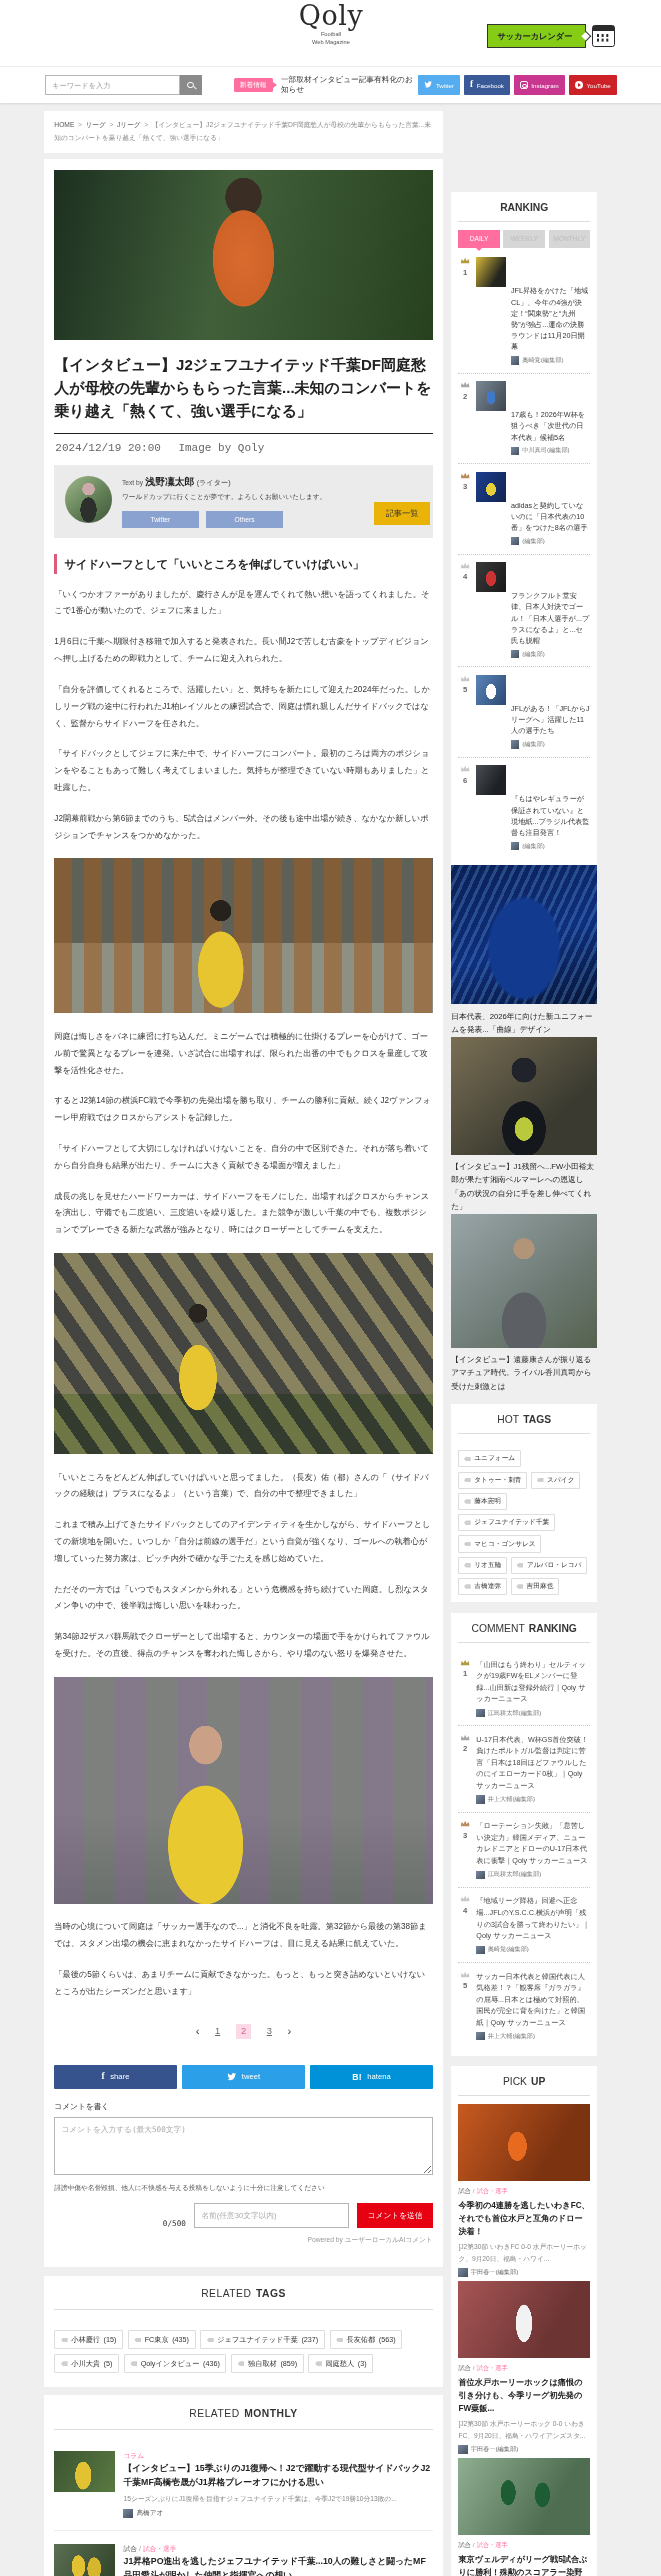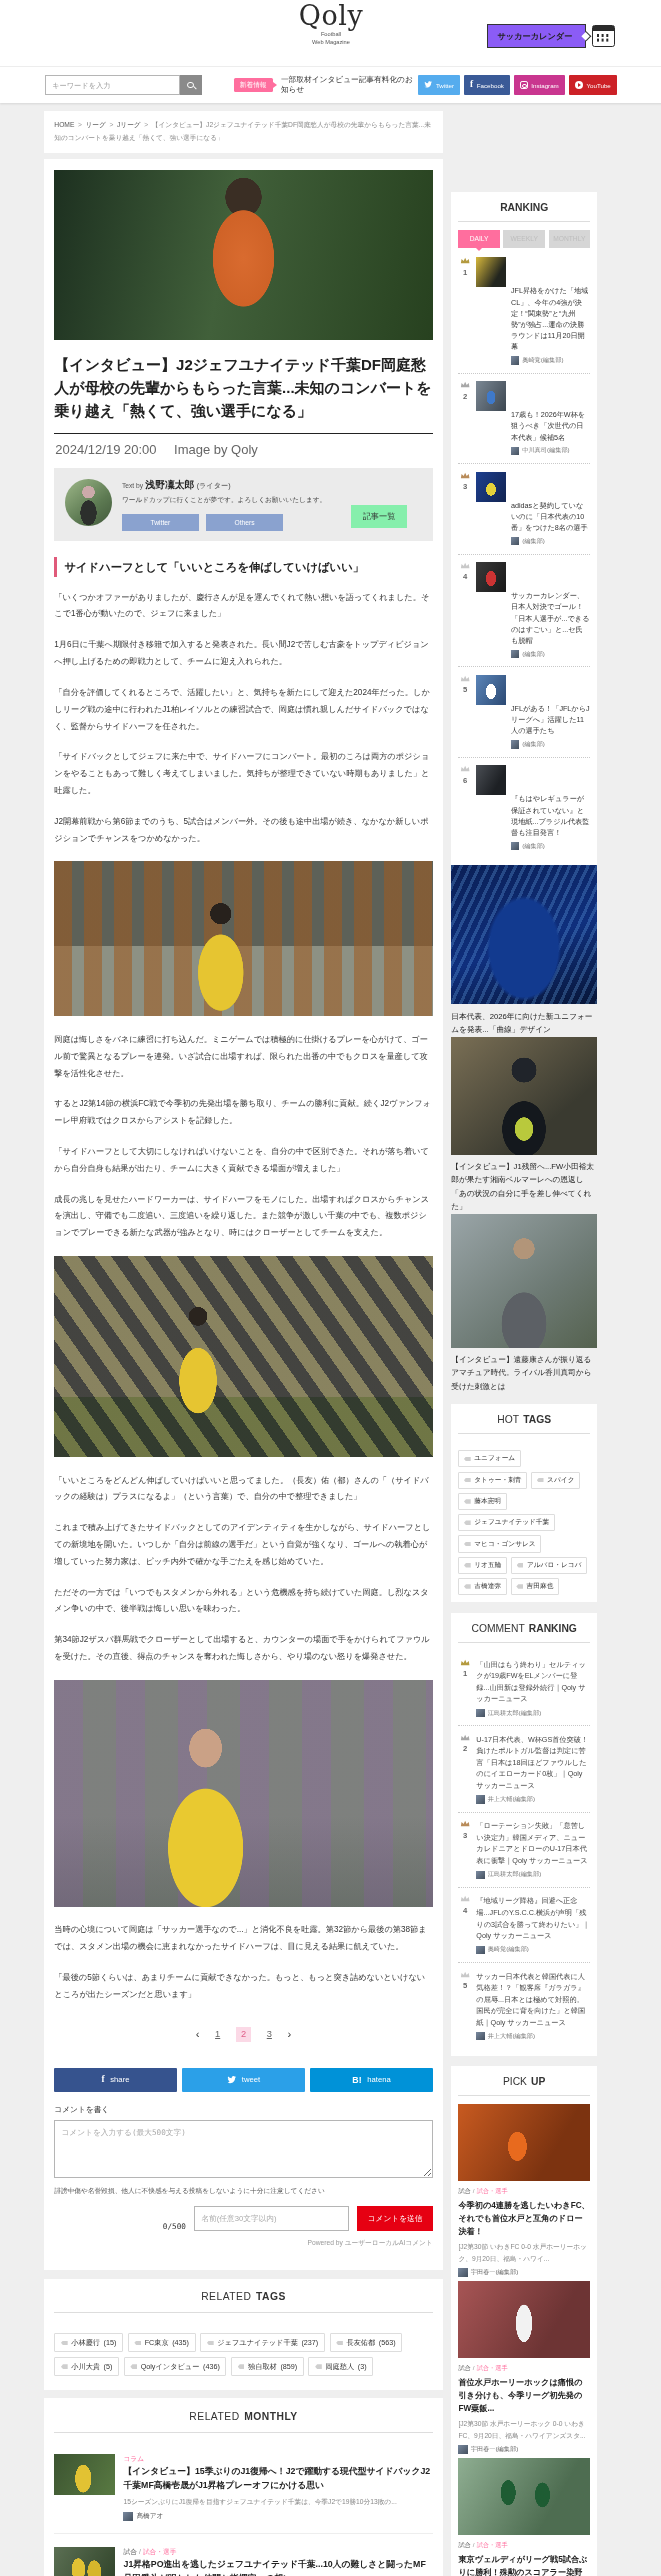--- a/index.html
+++ b/index.html
@@ -6,21 +6,21 @@
   body { margin:0; background:#efefef; color:#333; font-family:"Liberation Sans","DejaVu Sans",sans-serif; }
   .page { width:662px; position:relative; margin:0 auto; background:#efefef; overflow:hidden; }
   a { text-decoration:none; color:inherit; }
 
   
   .site-header { background:#fff; height:66px; position:relative; }
   .logo { position:absolute; left:50%; top:2px; transform:translateX(-50%); text-align:center; cursor:pointer; }
   .logo-main { font-family:"DejaVu Serif","Liberation Serif",serif; font-size:27px; line-height:1; color:#2b2b2b; letter-spacing:0.5px; }
   .logo-sub { font-size:5.7px; color:#555; margin-top:2.1px; line-height:1.35; }
   .calendar-wrap { position:absolute; right:47px; top:24px; display:flex; align-items:center; gap:6.2px; }
-  .calendar-btn { position:relative; border:1.5px solid #333; background:#8b5cf6; padding:5.7px 12.4px 5.7px 9.3px; font-size:8.2px; font-weight:bold; color:#222; cursor:pointer; }
+  .calendar-btn { position:relative; border:1.5px solid #333; background:#84cc16; padding:5.7px 12.4px 5.7px 9.3px; font-size:8.2px; font-weight:bold; color:#222; cursor:pointer; }
   .calendar-btn .arrow { position:absolute; right:-4.6px; top:50%; width:6.7px; height:6.7px; background:#fff; border-top:1.5px solid #333; border-right:1.5px solid #333; transform:translateY(-50%) rotate(45deg); }
   .calendar-icon { width:23px; height:21.6px; border:1.5px solid #2b2b2b; border-radius:2.6px; position:relative; background:#fff; }
   .calendar-icon::before { content:""; position:absolute; top:0; left:0; right:0; height:4.6px; background:#2b2b2b; }
   .calendar-icon::after { content:""; position:absolute; left:3.6px; top:7.7px; width:2.6px; height:2.6px; background:#2b2b2b;
     box-shadow:4.6px 0 #2b2b2b,9.3px 0 #2b2b2b,0 4.6px #2b2b2b,4.6px 4.6px #2b2b2b,9.3px 4.6px #2b2b2b; }
 
   
   .toolbar { background:#fff; border-top:0.5px solid #ededed; box-shadow:0 1.5px 2.1px rgba(0,0,0,.10); height:37px; display:flex; align-items:center; padding:0 45px; position:relative; z-index:2; }
   .search-box { display:flex; }
   .search-input { width:135px; height:20.6px; border:0.5px solid #b5b5b5; padding:0 6.2px; font-size:7.2px; color:#333; outline:none; background:#fff; }
@@ -55,33 +55,33 @@
 
   
   .article-card { margin-top:6.2px; padding:10.3px 10.3px 15.5px; }
   .photo { width:100%; display:block; }
   .ph-hero { height:170px; background:
     radial-gradient(49px 77px at 50% 52%, #d96b2f 0%, #cf6227 62%, transparent 63%),
     radial-gradient(30px 32px at 50% 16%, #3a2e24 0%, #3a2e24 60%, transparent 61%),
     linear-gradient(100deg,#1d3020 0%,#41603a 45%,#27411f 100%); }
   .article-title { font-size:15px; line-height:1.55; color:#222; margin:13.4px 0 10.3px; font-weight:bold; }
   .title-divider { border:none; border-bottom:1.5px solid #222; margin:0; }
-  .meta-row { display:flex; gap:17.5px; padding:8.2px 1px; font-size:13px; color:#666; }
+  .meta-row { display:flex; gap:17.5px; padding:8.2px 1px; font-size:11px; color:#666;font-family:Liberation Mono, monospace; }
   .author-card { position:relative; background:#ebebeb; padding:10.3px; display:flex; gap:10.3px; margin:3.1px 0 5.2px; }
   .avatar { width:47px; height:47px; border-radius:50%; flex:none;
     background: radial-gradient(10.3px 10.3px at 50% 28%, #caa 0 60%, transparent 61%),
     radial-gradient(13.4px 20.6px at 50% 72%, #2c2f2c 0 60%, transparent 61%),
     linear-gradient(140deg,#9fb98a,#5d7a52 60%,#41583b); }
   .author-prefix { font-size:6.7px; color:#555; }
   .author-name { font-size:9.8px; font-weight:bold; color:#222; }
   .author-role { font-size:7.2px; color:#444; }
   .author-bio { font-size:6.7px; color:#444; margin:4.6px 0 8.2px; }
   .author-btns { display:flex; gap:7.2px; }
   .a-btn { background:#8aa2cf; color:#fff; font-size:6.7px; width:77px; padding:5.2px 0; text-align:center; border:none; cursor:pointer; }
-  .articles-link { position:absolute; right:26px; bottom:13.4px; background:#86efac; padding:5.7px 11.3px; font-size:8.2px; color:#333; cursor:pointer; }
+  .articles-link { position:absolute; right:3px; bottom:13.4px; background:#eab308; padding:5.7px 11.3px; font-size:8.2px; color:#333; cursor:pointer; }
   .section-heading { font-size:11.3px; font-weight:bold; color:#222; border-left:3.1px solid #e05a7a; padding:2.1px 0 2.1px 7.2px; line-height:1.45; margin:15.5px 0 12.4px; }
   .article-p { font-size:8.2px; line-height:2.05; margin:0 0 14px; }
   .article-image { margin:4.1px 0 15.5px; }
   .ph-img2 { height:155px; background:
     radial-gradient(37px 62px at 44% 72%, #e6c531 0 60%, #d9b92c 61%, transparent 62%),
     radial-gradient(17.5px 17.5px at 44% 34%, #27211c 0 60%, transparent 61%),
     repeating-linear-gradient(90deg, rgba(160,90,30,.55) 0 17.5px, rgba(70,60,50,.0) 17.5px 30px),
     linear-gradient(180deg,#5d6158 0 55%,#8d9184 55% 100%); }
   .ph-img3 { height:201px; background:
     radial-gradient(31px 54px at 38% 62%, #e6c531 0 60%, transparent 61%),
@@ -493,21 +493,21 @@
                 <span>(編集部)</span>
               </span>
             </span>
         </a>
         <a class="rank-item">
           <span class="rank-badge"><svg width="10.3" height="7.2" viewBox="0 0 24 16">
                 <path d="M2 14 L3.6 4 L8.5 9 L12 1.5 L15.5 9 L20.4 4 L22 14 Z" fill="#c9c9c9"></path>
               </svg><span class="rank-num">4</span></span>
           <span class="photo rank-thumb ph-r4"></span>
           <span class="rank-body">
-              <span class="rank-title" style="display:block">サッカーカレンダー、日本人対決でゴール！「日本人選手が...できるのはすごい」と...セ氏も脱帽</span>
+              <span class="rank-title" style="display:block">フランクフルト堂安律、日本人対決でゴール！「日本人選手が...プラスになるよ」と...セ氏も脱帽</span>
             <span class="rank-byline">
                 <span class="byline-avatar"></span>
                 <span>(編集部)</span>
               </span>
             </span>
         </a>
         <a class="rank-item">
           <span class="rank-badge"><svg width="10.3" height="7.2" viewBox="0 0 24 16">
                 <path d="M2 14 L3.6 4 L8.5 9 L12 1.5 L15.5 9 L20.4 4 L22 14 Z" fill="#c9c9c9"></path>
               </svg><span class="rank-num">5</span></span>

